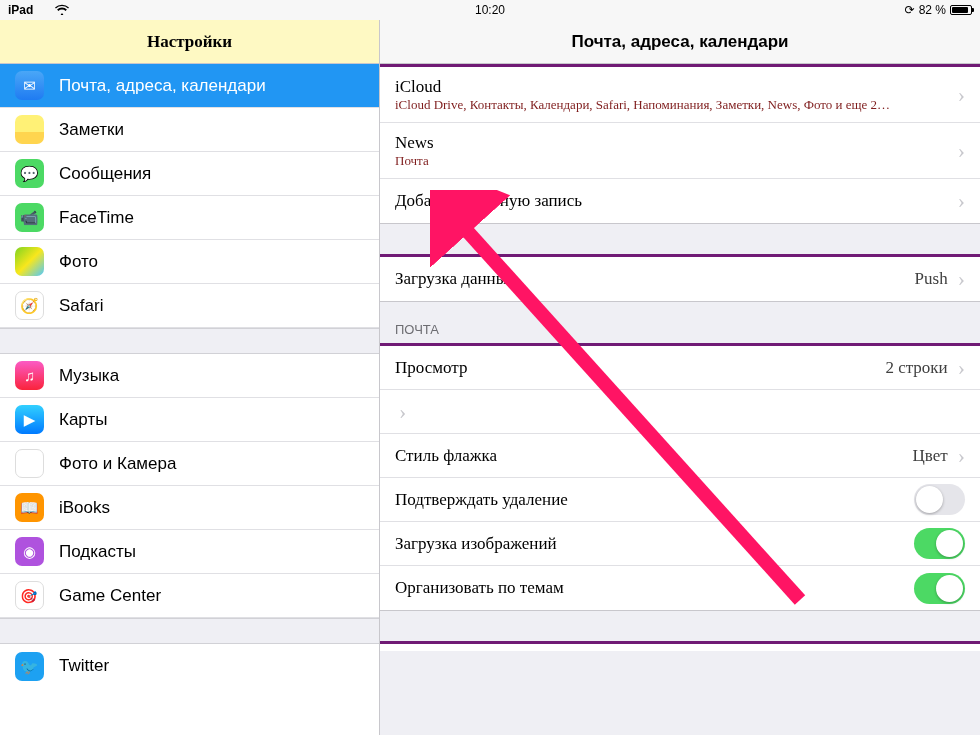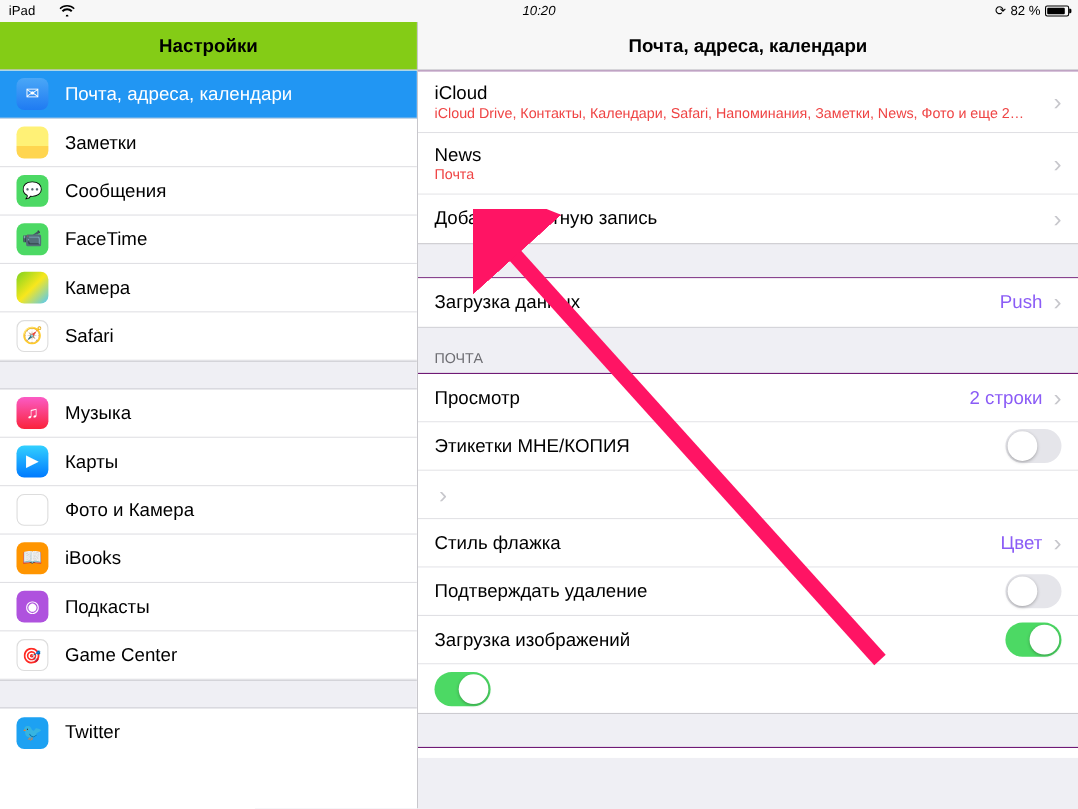--- a/index.html
+++ b/index.html
@@ -13,22 +13,22 @@
   }
   .status-bar {
     height: 20px;
     display: flex;
     align-items: center;
     justify-content: space-between;
     padding: 0 8px;
     font-size: 12px;
     background: #f7f7f7;
   }
-  .status-left { display: flex; align-items: center; gap: 22px; }
-  .status-center { position: absolute; left: 50%; transform: translateX(-50%); font-weight: 500; font-style: italic;}
+  .status-left { display: flex; align-items: center; gap: 22px; font-weight: bold; }
+  .status-center { position: absolute; left: 50%; transform: translateX(-50%); font-weight: 500;}
   .status-right { display: flex; align-items: center; gap: 4px; }
   .battery-icon {
     display: inline-block; width: 22px; height: 10px; border: 1px solid #000; border-radius: 2px; position: relative;
   }
   .battery-icon::after {
     content: ""; position: absolute; right: -3px; top: 2px; width: 2px; height: 4px; background: #000; border-radius: 0 1px 1px 0;
   }
   .battery-fill { position: absolute; left: 1px; top: 1px; bottom: 1px; width: 80%; background: #000; border-radius: 1px;}
   .wifi-icon { font-size: 13px; }
 
@@ -50,21 +50,21 @@
   .pane-header {
     height: 44px;
     display: flex;
     align-items: center;
     justify-content: center;
     border-bottom: 1px solid #c8c7cc;
     font-size: 17px;
     font-weight: 600;
     background: #f7f7f7;
   }
-  .sidebar .pane-header { background: #84cc16;}
+  .sidebar .pane-header { background: #fef9c3; font-family: Liberation Serif, serif;}
   .detail .pane-header { background: #f7f7f7;}
 
   .list { background: #fff; }
   .row {
     display: flex;
     align-items: center;
     min-height: 44px;
     padding: 0 15px 0 15px;
     border-bottom: 1px solid #e0e0e4;
     font-size: 17px;
@@ -98,22 +98,22 @@
     text-transform: uppercase;
     padding: 20px 15px 6px 15px;
     background: #efeff4;
   }
   .detail-list .row {
     background: #fff;
     justify-content: space-between;
   }
   .row-main { display: flex; flex-direction: column; justify-content: center; padding: 6px 0; flex: 1; min-width: 0;}
   .row-title { font-size: 17px; }
-  .row-sub { font-size: 13px; color: #ef4444; white-space: nowrap; overflow: hidden; text-overflow: ellipsis;}
-  .row-value { color: #8b5cf6; font-size: 17px; margin-right: 6px;}
+  .row-sub { font-size: 13px; color: #7f1d1d; white-space: nowrap; overflow: hidden; text-overflow: ellipsis;}
+  .row-value { color: #404040; font-size: 17px; margin-right: 6px;}
   .chevron {
     color: #c7c7cc; font-size: 22px; line-height: 1; margin-left: 4px;
   }
   .detail-body { overflow-y: auto; flex: 1;}
 
   
   .switch {
     width: 51px; height: 31px; border-radius: 16px; background: #e5e5ea; position: relative; flex-shrink: 0;
   }
   .switch .knob {
@@ -144,21 +144,21 @@
 
   
   .arrow-overlay {
     position: absolute;
     left: 430px;
     top: 190px;
     pointer-events: none;
     z-index: 100;
   }
 
-  .group-border-top { border-top: 1px solid #701a75;}
+  .group-border-top { border-top: 3px solid #701a75; font-family: Liberation Serif, serif;}
   .group-border-bot { border-bottom: 1px solid #c8c7cc;}
 </style>
 </head>
 <body>
 
 <div class="status-bar">
   <div class="status-left">
     <span>iPad</span>
     <span class="wifi-icon">
       <svg width="14" height="11" viewBox="0 0 14 11">
@@ -199,21 +199,21 @@
         <span>Сообщения</span>
       </div>
       <div class="row">
         <span class="icon i-facetime">
             <span class="icon-inner">📹</span>
           </span>
         <span>FaceTime</span>
       </div>
       <div class="row">
         <span class="icon i-maps"></span>
-        <span>Камера</span>
+        <span>Фото</span>
       </div>
       <div class="row">
         <span class="icon i-safari">
             <span class="icon-inner" style="color:#007aff;">🧭</span>
           </span>
         <span>Safari</span>
       </div>
 
       <div class="group-gap"></div>
 
@@ -306,26 +306,20 @@
       <div class="section-header">ПОЧТА</div>
       <div class="detail-list group-border-top group-border-bot">
         <div class="row">
           <span class="row-title">Просмотр</span>
           <div style="display:flex;align-items:center;">
             <span class="row-value">2 строки</span>
             <span class="chevron">›</span>
           </div>
         </div>
         <div class="row">
-          <span class="row-title">Этикетки МНЕ/КОПИЯ</span>
-          <div class="switch">
-              <div class="knob"></div>
-            </div>
-        </div>
-        <div class="row">
           <span class="chevron">›</span>
         </div>
         <div class="row">
           <span class="row-title">Стиль флажка</span>
           <div style="display:flex;align-items:center;">
             <span class="row-value">Цвет</span>
             <span class="chevron">›</span>
           </div>
         </div>
         <div class="row">
@@ -334,20 +328,21 @@
               <div class="knob"></div>
             </div>
         </div>
         <div class="row">
           <span class="row-title">Загрузка изображений</span>
           <div class="switch on">
               <div class="knob"></div>
             </div>
         </div>
         <div class="row">
+          <span class="row-title">Организовать по темам</span>
           <div class="switch on">
               <div class="knob"></div>
             </div>
         </div>
       </div>
 
       <div style="height:30px;"></div>
       <div class="detail-list group-border-top" style="height:10px; background:#fff;"></div>
 
     </div>

